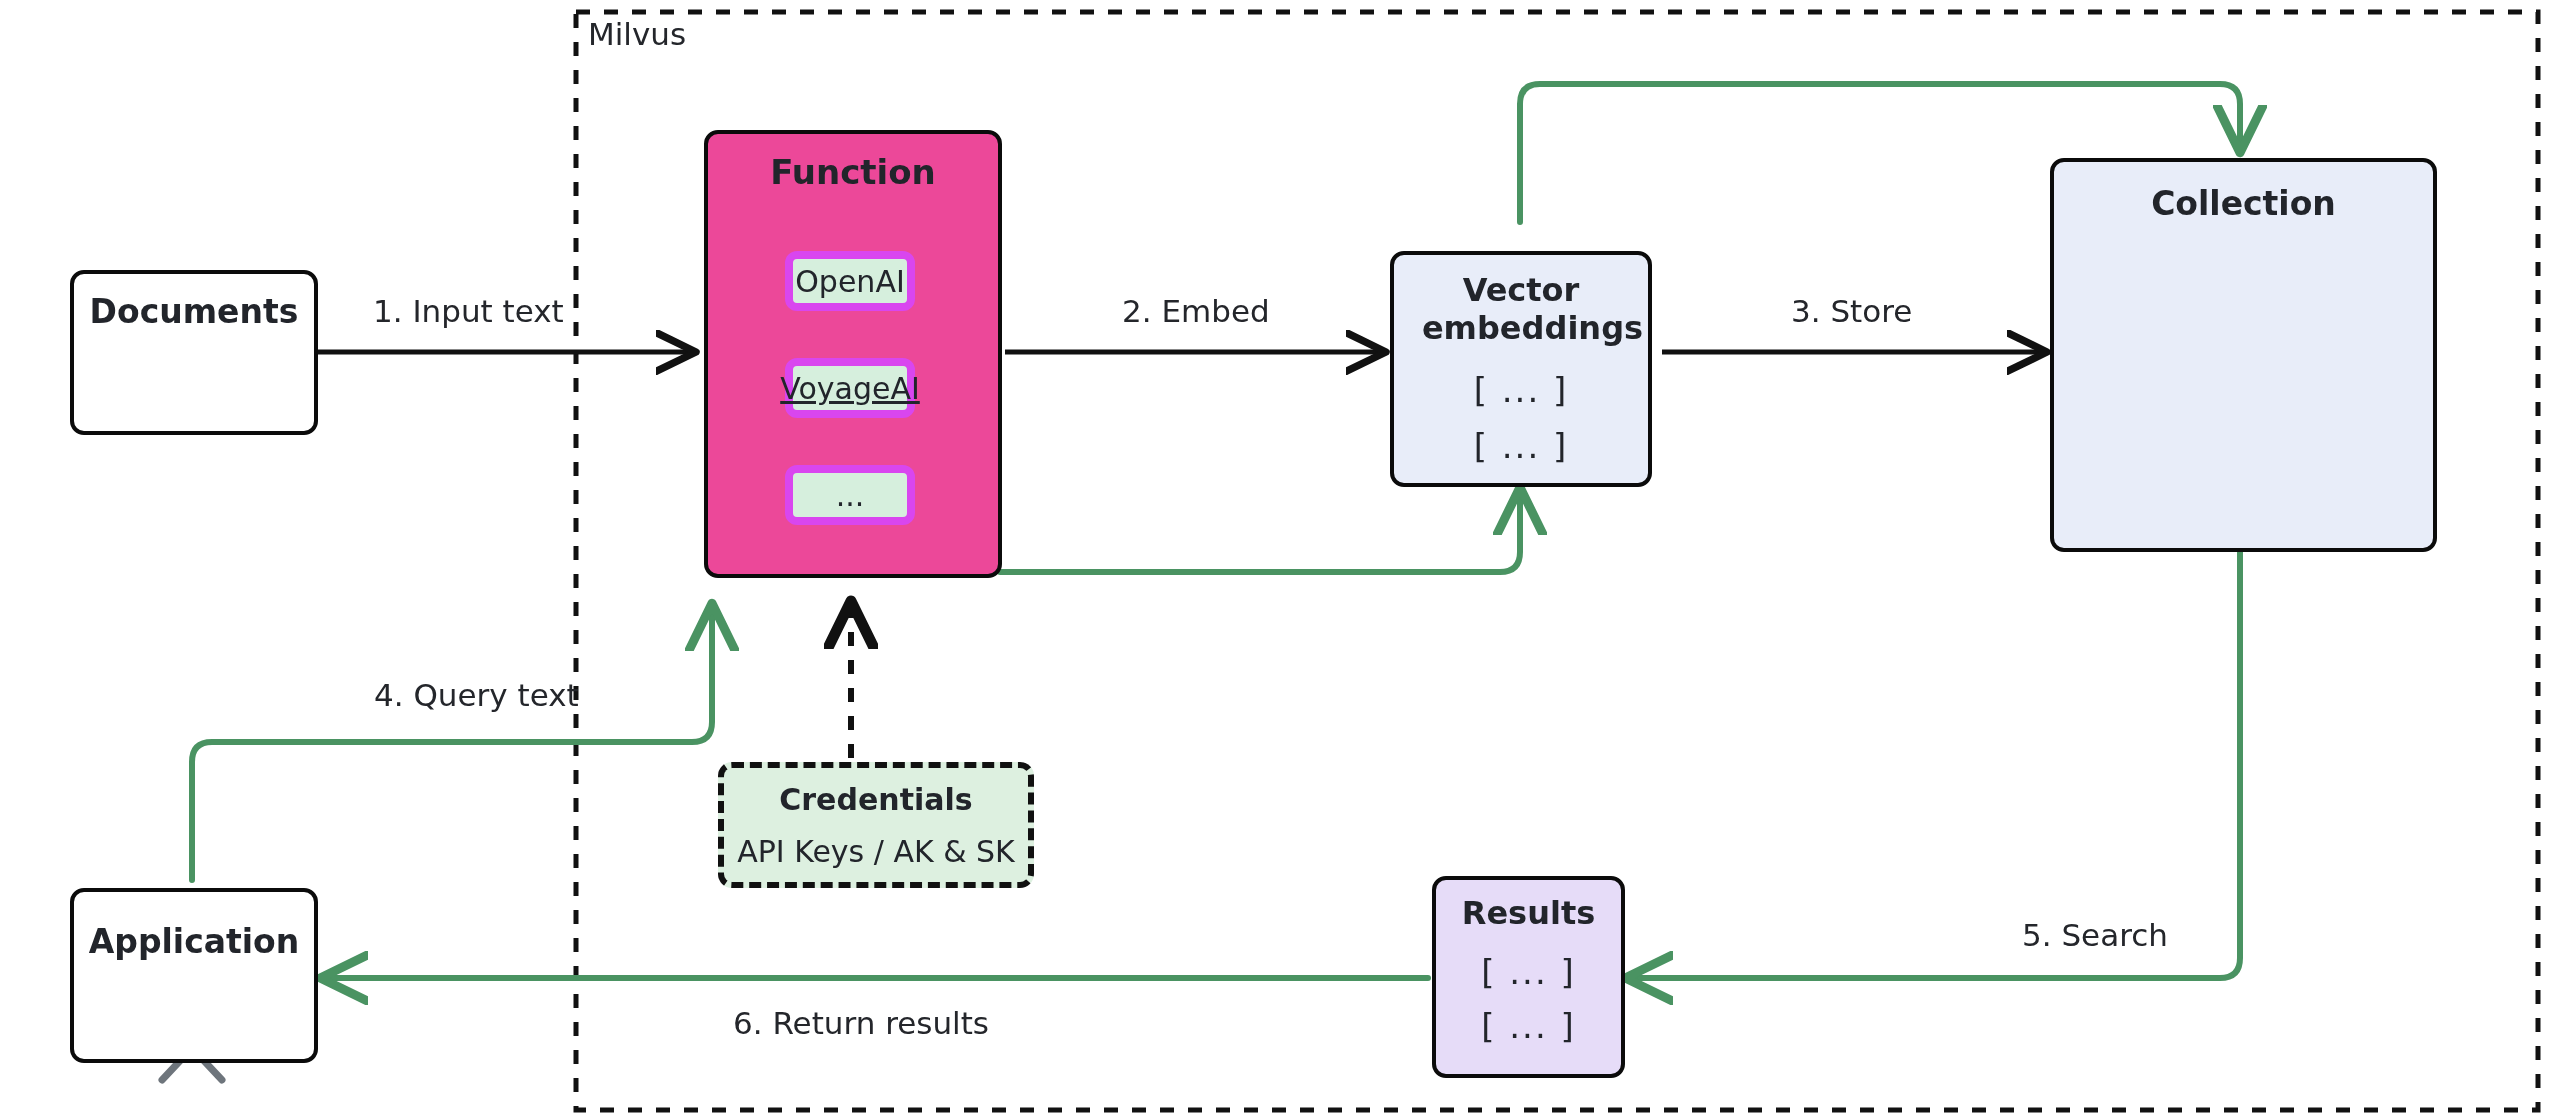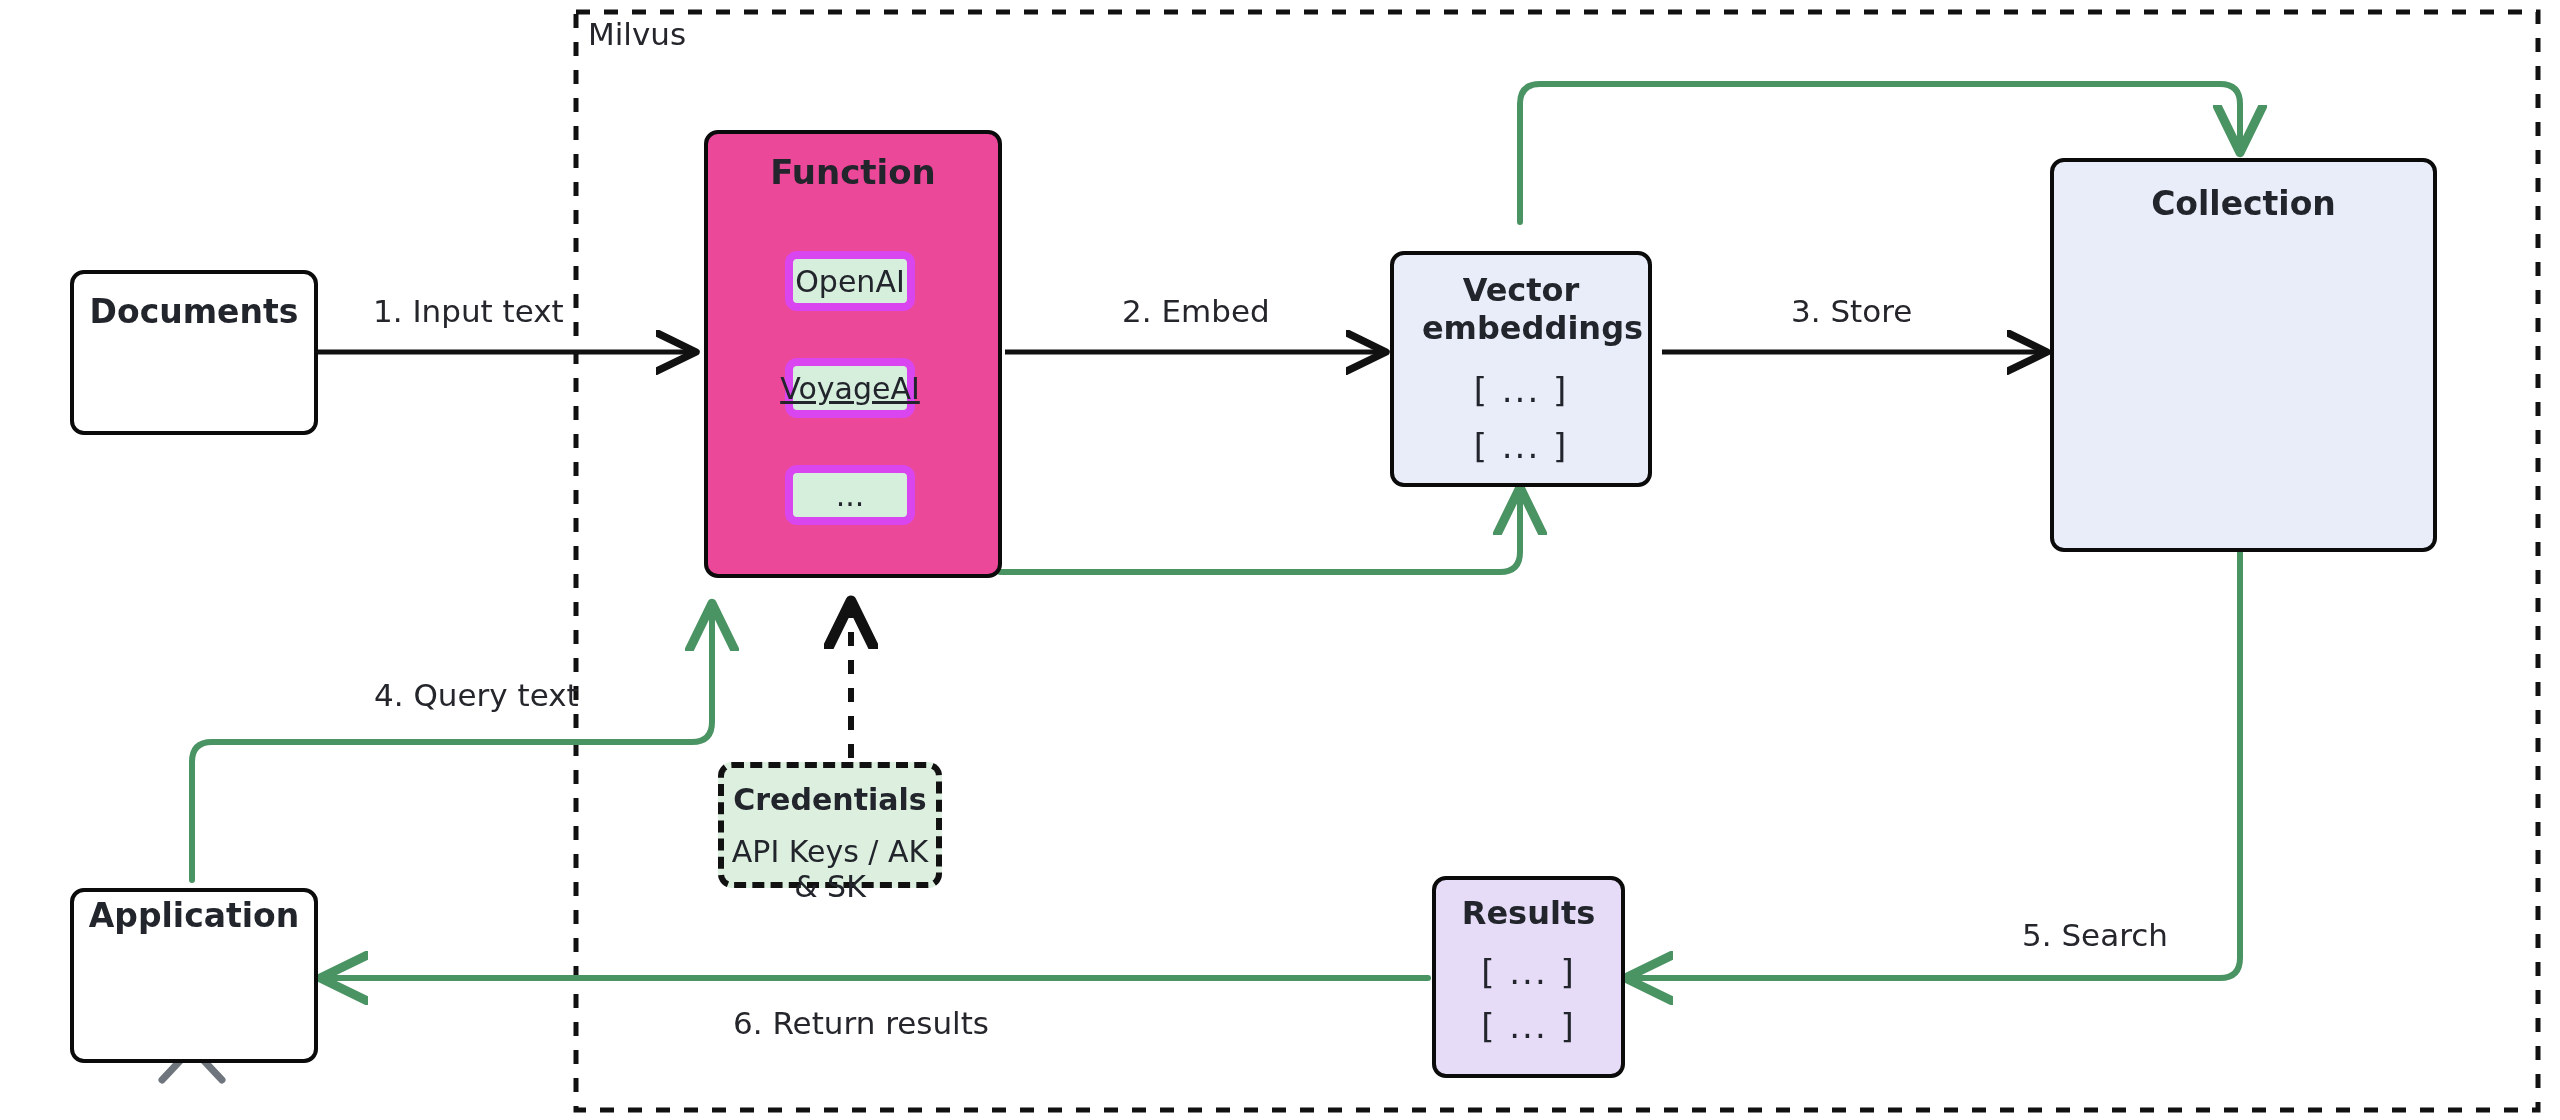--- a/index.html
+++ b/index.html
@@ -138,28 +138,28 @@
     <div class="node-title" style="font-size:32px;margin-top:16px;line-height:1.2;">Vector</div>
     <div class="node-title" style="font-size:32px;line-height:1.2;margin-left:23px;">embeddings</div>
     <div class="node-sub bracket-line" style="margin-top:22px;">[ ... ]</div>
     <div class="node-sub bracket-line" style="margin-top:16px;">[ ... ]</div>
   </div>
 
   <div class="nodebox" style="left:2050px;top:158px;width:387px;height:394px;background:#e8edf9;">
     <div class="node-title" style="font-size:33px;margin-top:22px;">Collection</div>
   </div>
 
-  <div style="position:absolute;left:718px;top:762px;width:224px;height:126px;
+  <div style="position:absolute;left:718px;top:762px;width:316px;height:126px;
               box-sizing:border-box;border:6px dashed #111111;border-radius:14px;background:#ddf0e0;">
     <div class="node-title" style="font-size:30px;margin-top:14px;">Credentials</div>
     <div class="node-sub" style="font-size:30px;margin-top:17px;">API Keys / AK &amp; SK</div>
   </div>
 
   <div class="nodebox" style="left:70px;top:888px;width:248px;height:175px;">
-    <div class="node-title" style="font-size:33px;margin-top:4px;">Application</div>
+    <div class="node-title" style="font-size:33px;margin-top:30px;">Application</div>
   </div>
 
   <div class="nodebox" style="left:1432px;top:876px;width:193px;height:202px;background:#e6dcf8;">
     <div class="node-title" style="font-size:32px;margin-top:14px;">Results</div>
     <div class="node-sub bracket-line" style="margin-top:20px;">[ ... ]</div>
     <div class="node-sub bracket-line" style="margin-top:14px;">[ ... ]</div>
   </div>
 
   <div class="edge-label" style="left:373px;top:293px;">1. Input text</div>
 

